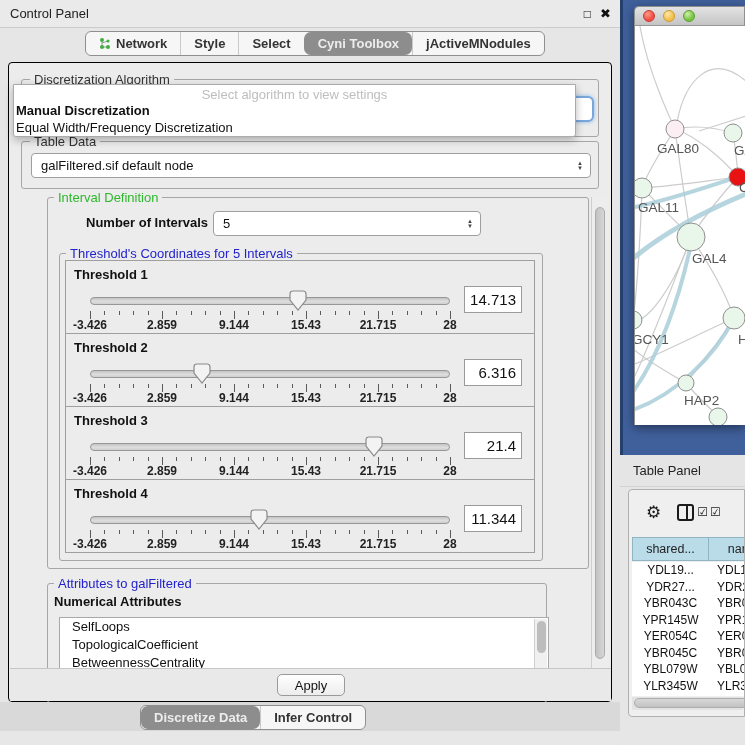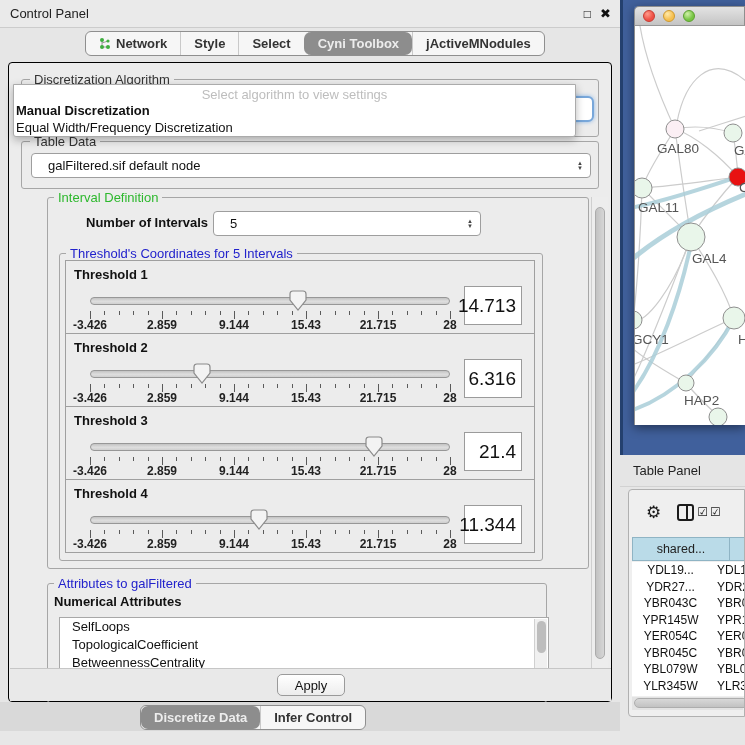--- a/index.html
+++ b/index.html
@@ -32,21 +32,21 @@
 
   
   .groupbox { position:absolute; border:1px solid #a6a6a6; border-radius:3px; }
   .group-title { position:absolute; background:#ececec; padding:0 4px; font-size:13px; color:#333; white-space:nowrap; }
   .group-title.green { color:#2db82d; }
   .group-title.blue { color:#2222cc; }
 
   
   .combo { position:absolute; background:#ffffff; border:1px solid #9e9e9e;
     border-radius:4px; display:flex; align-items:center; font-size:13px; color:#111; }
-  .combo .val { flex:1; padding-left:16px; white-space:nowrap; overflow:hidden; }
+  .combo .val { flex:1; padding-left:9px; white-space:nowrap; overflow:hidden; }
   .stepper { display:flex; flex-direction:column; align-items:center; margin-right:7px; color:#444; }
   .stepper span { font-size:6px; line-height:5px; }
 
   
   .popup { left:13px; top:84px; width:563px; height:53px; background:#ffffff;
     border:1px solid #ababab; border-radius:0 0 3px 3px; box-shadow:0 3px 8px rgba(0,0,0,0.28); z-index:60; }
   .popup .hdr { text-align:center; font-size:13px; color:#bdbdbd; padding-top:2px; height:17px; }
   .popup .opt { font-size:13px; color:#111; padding-left:2px; height:17px; line-height:17px; white-space:nowrap; }
   .popup .opt.bold { font-weight:bold; }
   .focus-combo { left:558px; top:96px; width:36px; height:26px; background:#fff;
@@ -60,22 +60,22 @@
   .track { position:absolute; left:24px; top:36px; width:360px; height:8px;
     border:1px solid #979797; border-radius:4px;
     background:linear-gradient(#c3c3c3,#dedede 55%,#cfcfcf); }
   .thumb { position:absolute; top:29px; width:18px; height:21px; }
   .ticks { position:absolute; left:24px; top:50px; width:360px; height:9px; }
   .tick { position:absolute; top:0; width:1px; background:#5a5a5a; }
   .tick.minor { height:4px; }
   .tick.major { height:8px; }
   .tick-label { position:absolute; top:57px; transform:translateX(-50%);
     font-size:12px; font-weight:bold; color:#222; white-space:nowrap; }
-  .valbox { position:absolute; left:398px; top:25px; width:58px; height:39px;
-    background:#fff; border:1px solid #9b9b9b; font-size:19px; color:#111;
+  .valbox { position:absolute; left:398px; top:25px; width:58px; height:27px;
+    background:#fff; border:1px solid #9b9b9b; font-size:15px; color:#111;
     display:flex; align-items:center; justify-content:flex-end; padding-right:5px; }
 
   
   .attr-list { left:58px; top:616px; width:490px; height:52px; background:#fff;
     border:1px solid #a8a8a8; overflow:hidden; z-index:2; }
   .attr-item { font-size:13px; color:#111; padding-left:12px; height:18px; line-height:18px; }
   .attr-scroll { position:absolute; right:1px; top:1px; width:13px; height:50px;
     background:#f0f0f0; border-left:1px solid #d0d0d0; }
   .attr-scroll .th { position:absolute; left:2px; top:2px; width:9px; height:32px;
     background:#bdbdbd; border-radius:5px; }
@@ -117,21 +117,21 @@
     display:flex; align-items:center; }
   .gear { font-size:17px; color:#1a1a1a; margin-left:17px; line-height:1; }
   .split-icon { width:17px; height:17px; border:2px solid #1a1a1a; border-radius:3px;
     margin-left:16px; position:relative; }
   .split-icon::after { content:""; position:absolute; left:50%; top:0; width:2px; height:100%; background:#1a1a1a; }
   .cbx { font-size:12px; color:#1a1a1a; margin-left:3px; letter-spacing:-1px; }
   .cbx:first-of-type { margin-left:28px; }
   .tb-header { position:absolute; left:3px; top:47px; display:flex; }
   .tb-hcell { background:#badbe8; border:1px solid #8fb4c4; height:24px;
     font-size:12.5px; color:#222; display:flex; align-items:center; justify-content:center; }
-  .tb-hcell.c1 { width:98px; }
+  .tb-hcell.c1 { width:77px; }
   .tb-hcell.c2 { width:70px; border-left:none; }
   .tb-body { position:absolute; left:3px; top:72px; width:160px; height:134px;
     background:#fff; overflow:hidden; }
   .tb-row { display:flex; height:16.5px; align-items:center; }
   .tb-cell { font-size:12px; color:#111; white-space:nowrap; }
   .tb-cell.c1 { width:77px; text-align:center; }
   .tb-cell.c2 { width:70px; padding-left:8px; }
   .hscroll { position:absolute; left:3px; top:207px; width:111px; height:13px; background:#e3e3e3; }
   .hscroll .th { position:absolute; left:2px; top:1px; width:118px; height:10px;
     background:linear-gradient(#d8d8d8,#c2c2c2); border:1px solid #adadad; border-radius:5px; }

